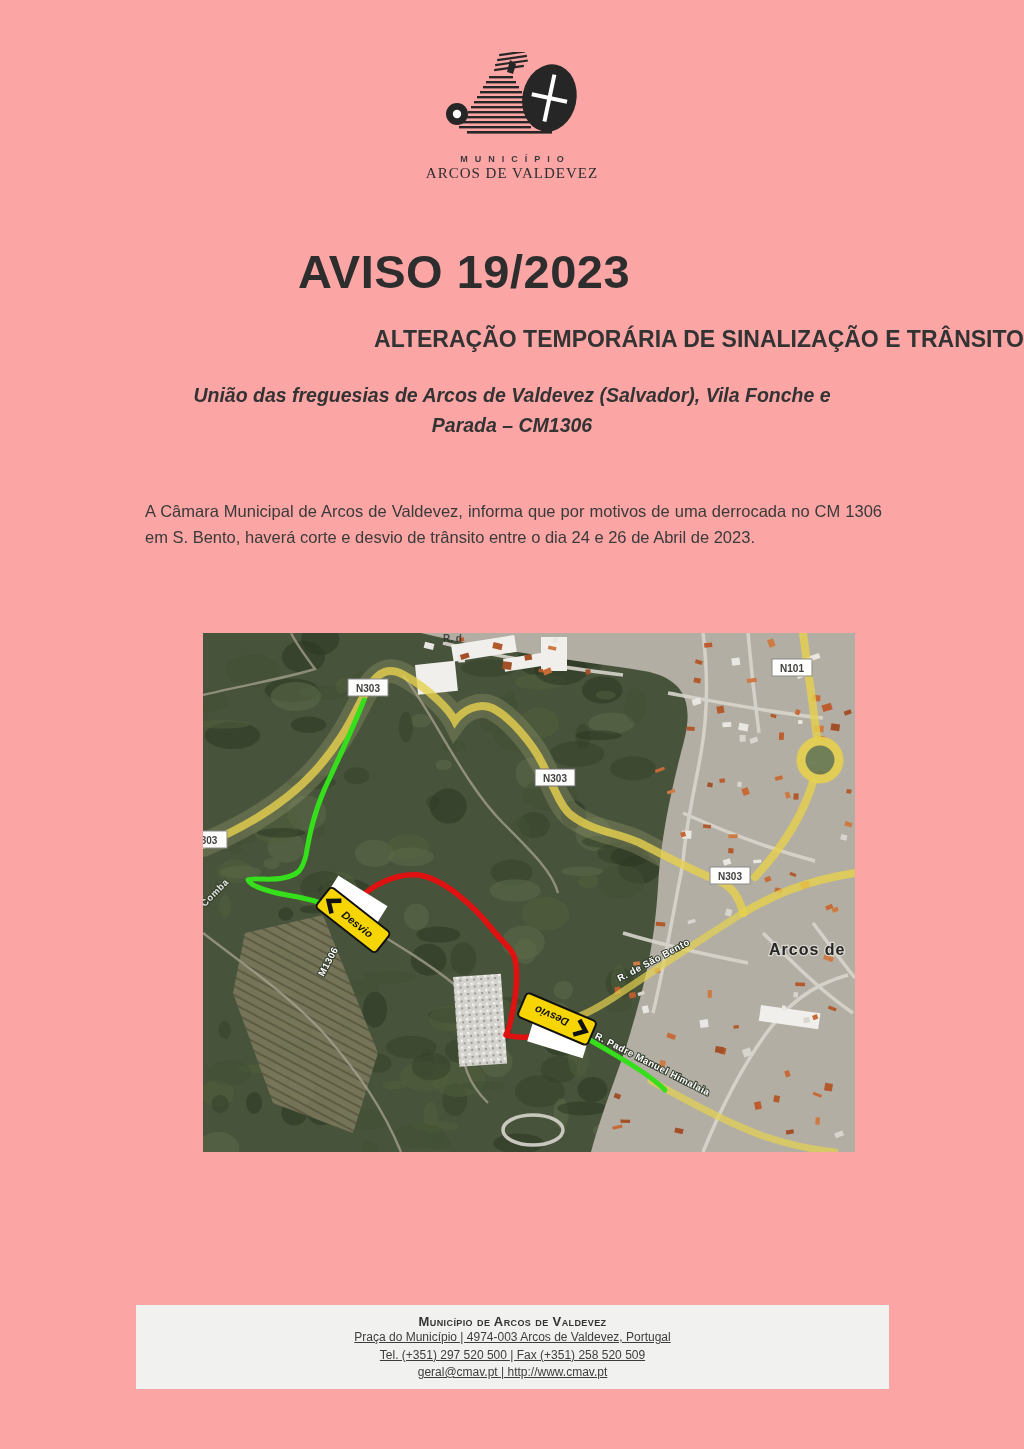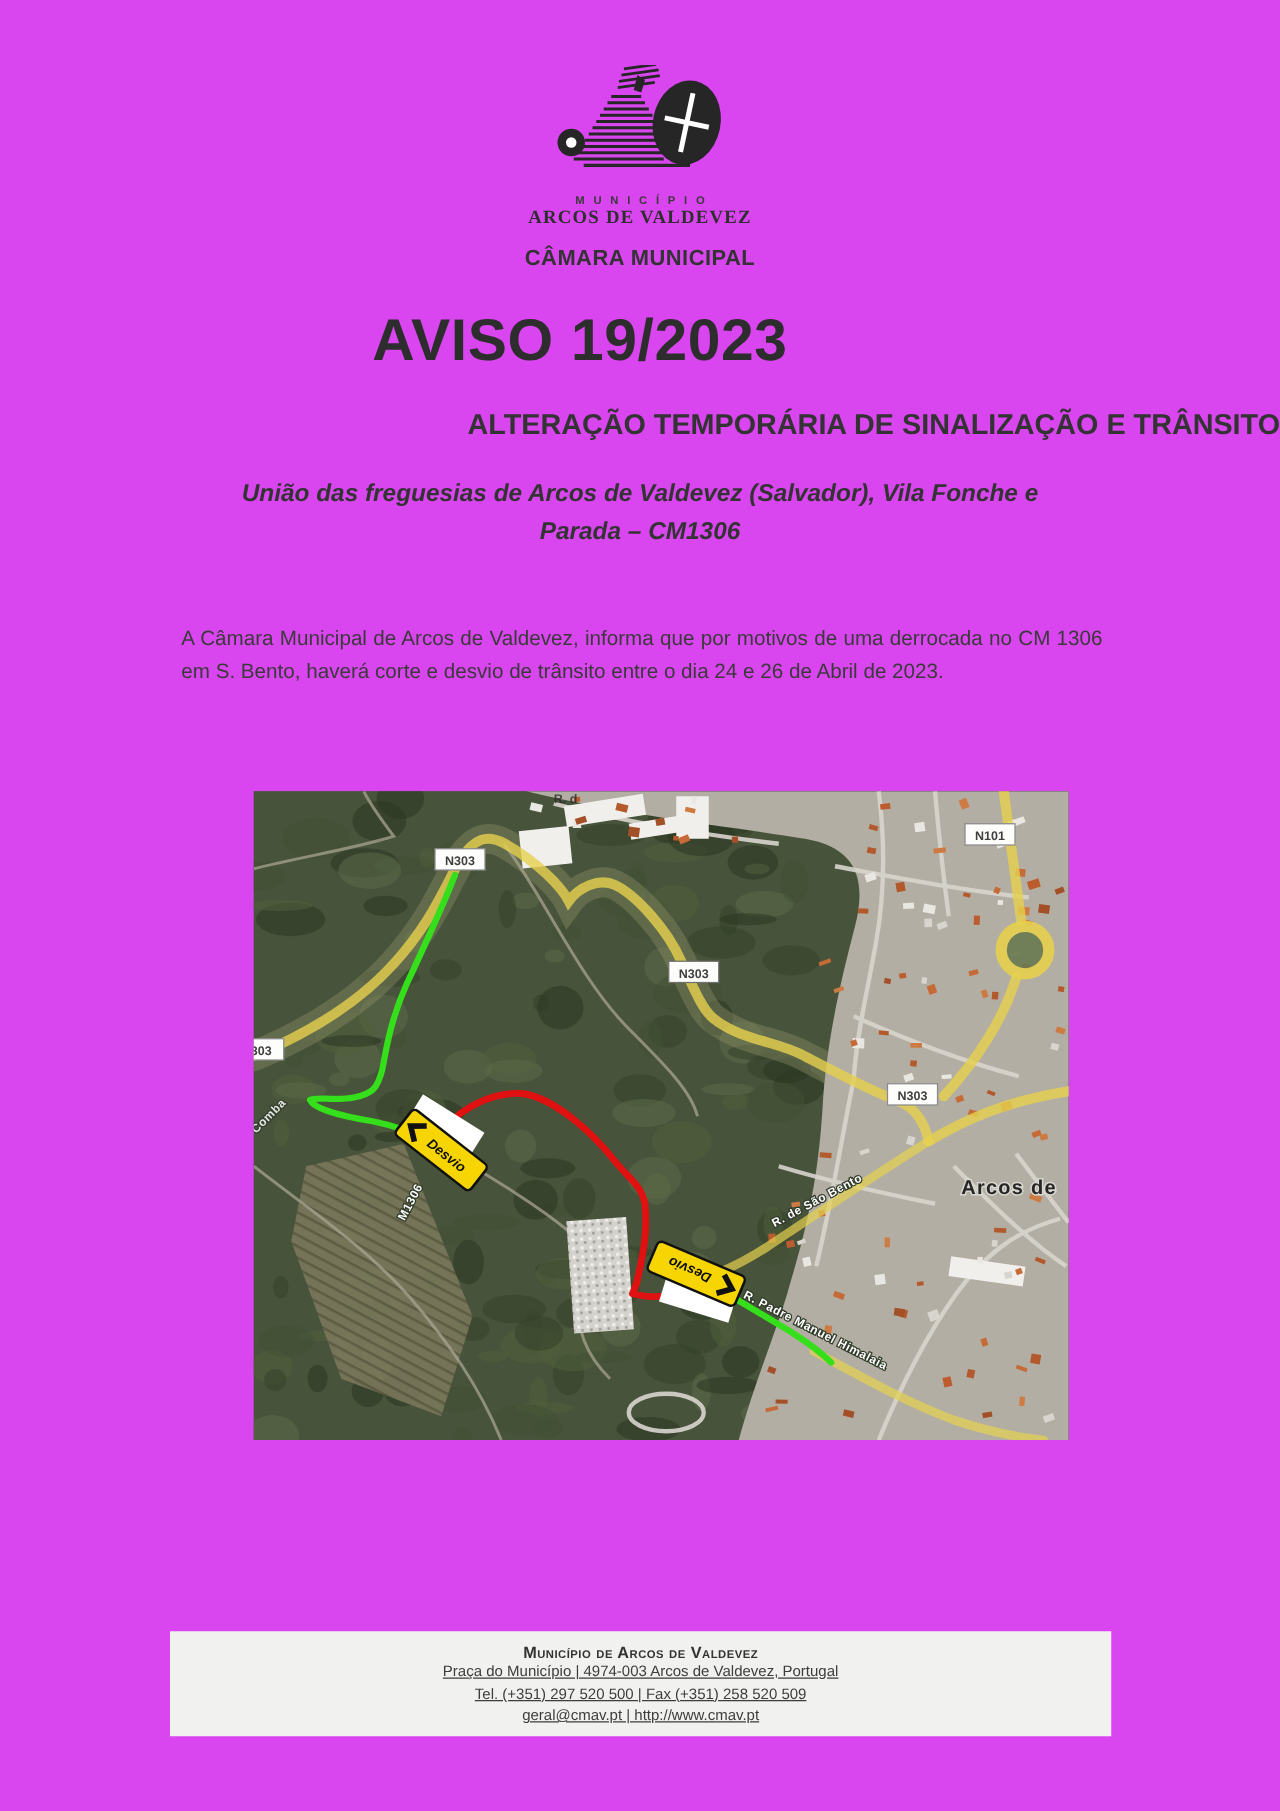--- a/index.html
+++ b/index.html
@@ -1,25 +1,25 @@
 <!DOCTYPE html>
 <html><head>
 <meta charset="utf-8">
 <style>
   html,body{margin:0;padding:0;background:#ffffff;}
   #page{
-    position:relative;width:1024px;height:1449px;margin:0 auto;background:#d946ef;
+    position:relative;width:1024px;height:1449px;margin:0 auto;background:#fca5a5;
     font-family:"Liberation Sans","DejaVu Sans",sans-serif;color:#333;overflow:hidden;
   }
   .abs{position:absolute;}
   
   #seal{left:0;top:52px;width:1024px;text-align:center;}
   #seal svg{display:inline-block;}
   .seal-cap-top{font-size:9px;letter-spacing:7px;color:#3a3a3a;font-weight:600;margin-top:2px;text-indent:7px;}
-  .seal-cap-name{font-family:"Liberation Serif","DejaVu Serif",serif;font-size:15px;font-weight:700;letter-spacing:1px;color:#2e2e2e;margin-top:1px;}
+  .seal-cap-name{font-family:"Liberation Serif","DejaVu Serif",serif;font-size:15px;font-weight:400;letter-spacing:1px;color:#2e2e2e;margin-top:1px;}
   #org-line{left:0;top:196px;width:1024px;text-align:center;font-size:17.5px;font-weight:700;color:#333;letter-spacing:.4px;}
   #doc-title{left:6px;top:244px;width:916px;text-align:center;font-size:47px;font-weight:700;color:#2d2d2d;letter-spacing:.5px;}
   #doc-subtitle{left:0;top:326px;width:1024px;text-align:right;font-size:23px;font-weight:700;color:#333;}
   #doc-scope{left:0;top:380px;width:1024px;text-align:center;font-size:19.5px;font-weight:700;font-style:italic;color:#333;line-height:30px;}
   .body-par{left:145px;width:737px;font-size:16.5px;line-height:26px;color:#3a3a3a;text-align:justify;}
   #par-notice{top:498px;}
   #par-closing{top:1232px;}
   
   #map-wrap{left:203px;top:633px;width:652px;height:519px;background:#49543a;}
   
@@ -68,21 +68,20 @@
       <g transform="rotate(12 112 48)">
         <ellipse cx="112" cy="46" rx="27" ry="34" fill="#262626"></ellipse>
         <rect x="110" y="22" width="4" height="48" fill="#ffffff"></rect>
         <rect x="94" y="44" width="36" height="4" fill="#ffffff"></rect>
       </g>
     </svg>
     <div class="seal-cap-top">MUNICÍPIO</div>
     <div class="seal-cap-name">ARCOS DE VALDEVEZ</div>
   </div>
 
-  <div id="org-line" class="abs">CÂMARA MUNICIPAL</div>
   <div id="doc-title" class="abs">AVISO 19/2023</div>
   <div id="doc-subtitle" class="abs">ALTERAÇÃO TEMPORÁRIA DE SINALIZAÇÃO E TRÂNSITO</div>
   <div id="doc-scope" class="abs">
     <div>União das freguesias de Arcos de Valdevez (Salvador), Vila Fonche e</div>
     <div>Parada – CM1306</div>
   </div>
 
   <div id="par-notice" class="abs body-par">A Câmara Municipal de Arcos de Valdevez, informa que por motivos de uma derrocada no CM 1306 em S. Bento, haverá corte e desvio de trânsito entre o dia 24 e 26 de Abril de 2023.</div>
 
   <div id="map-wrap" class="abs">

